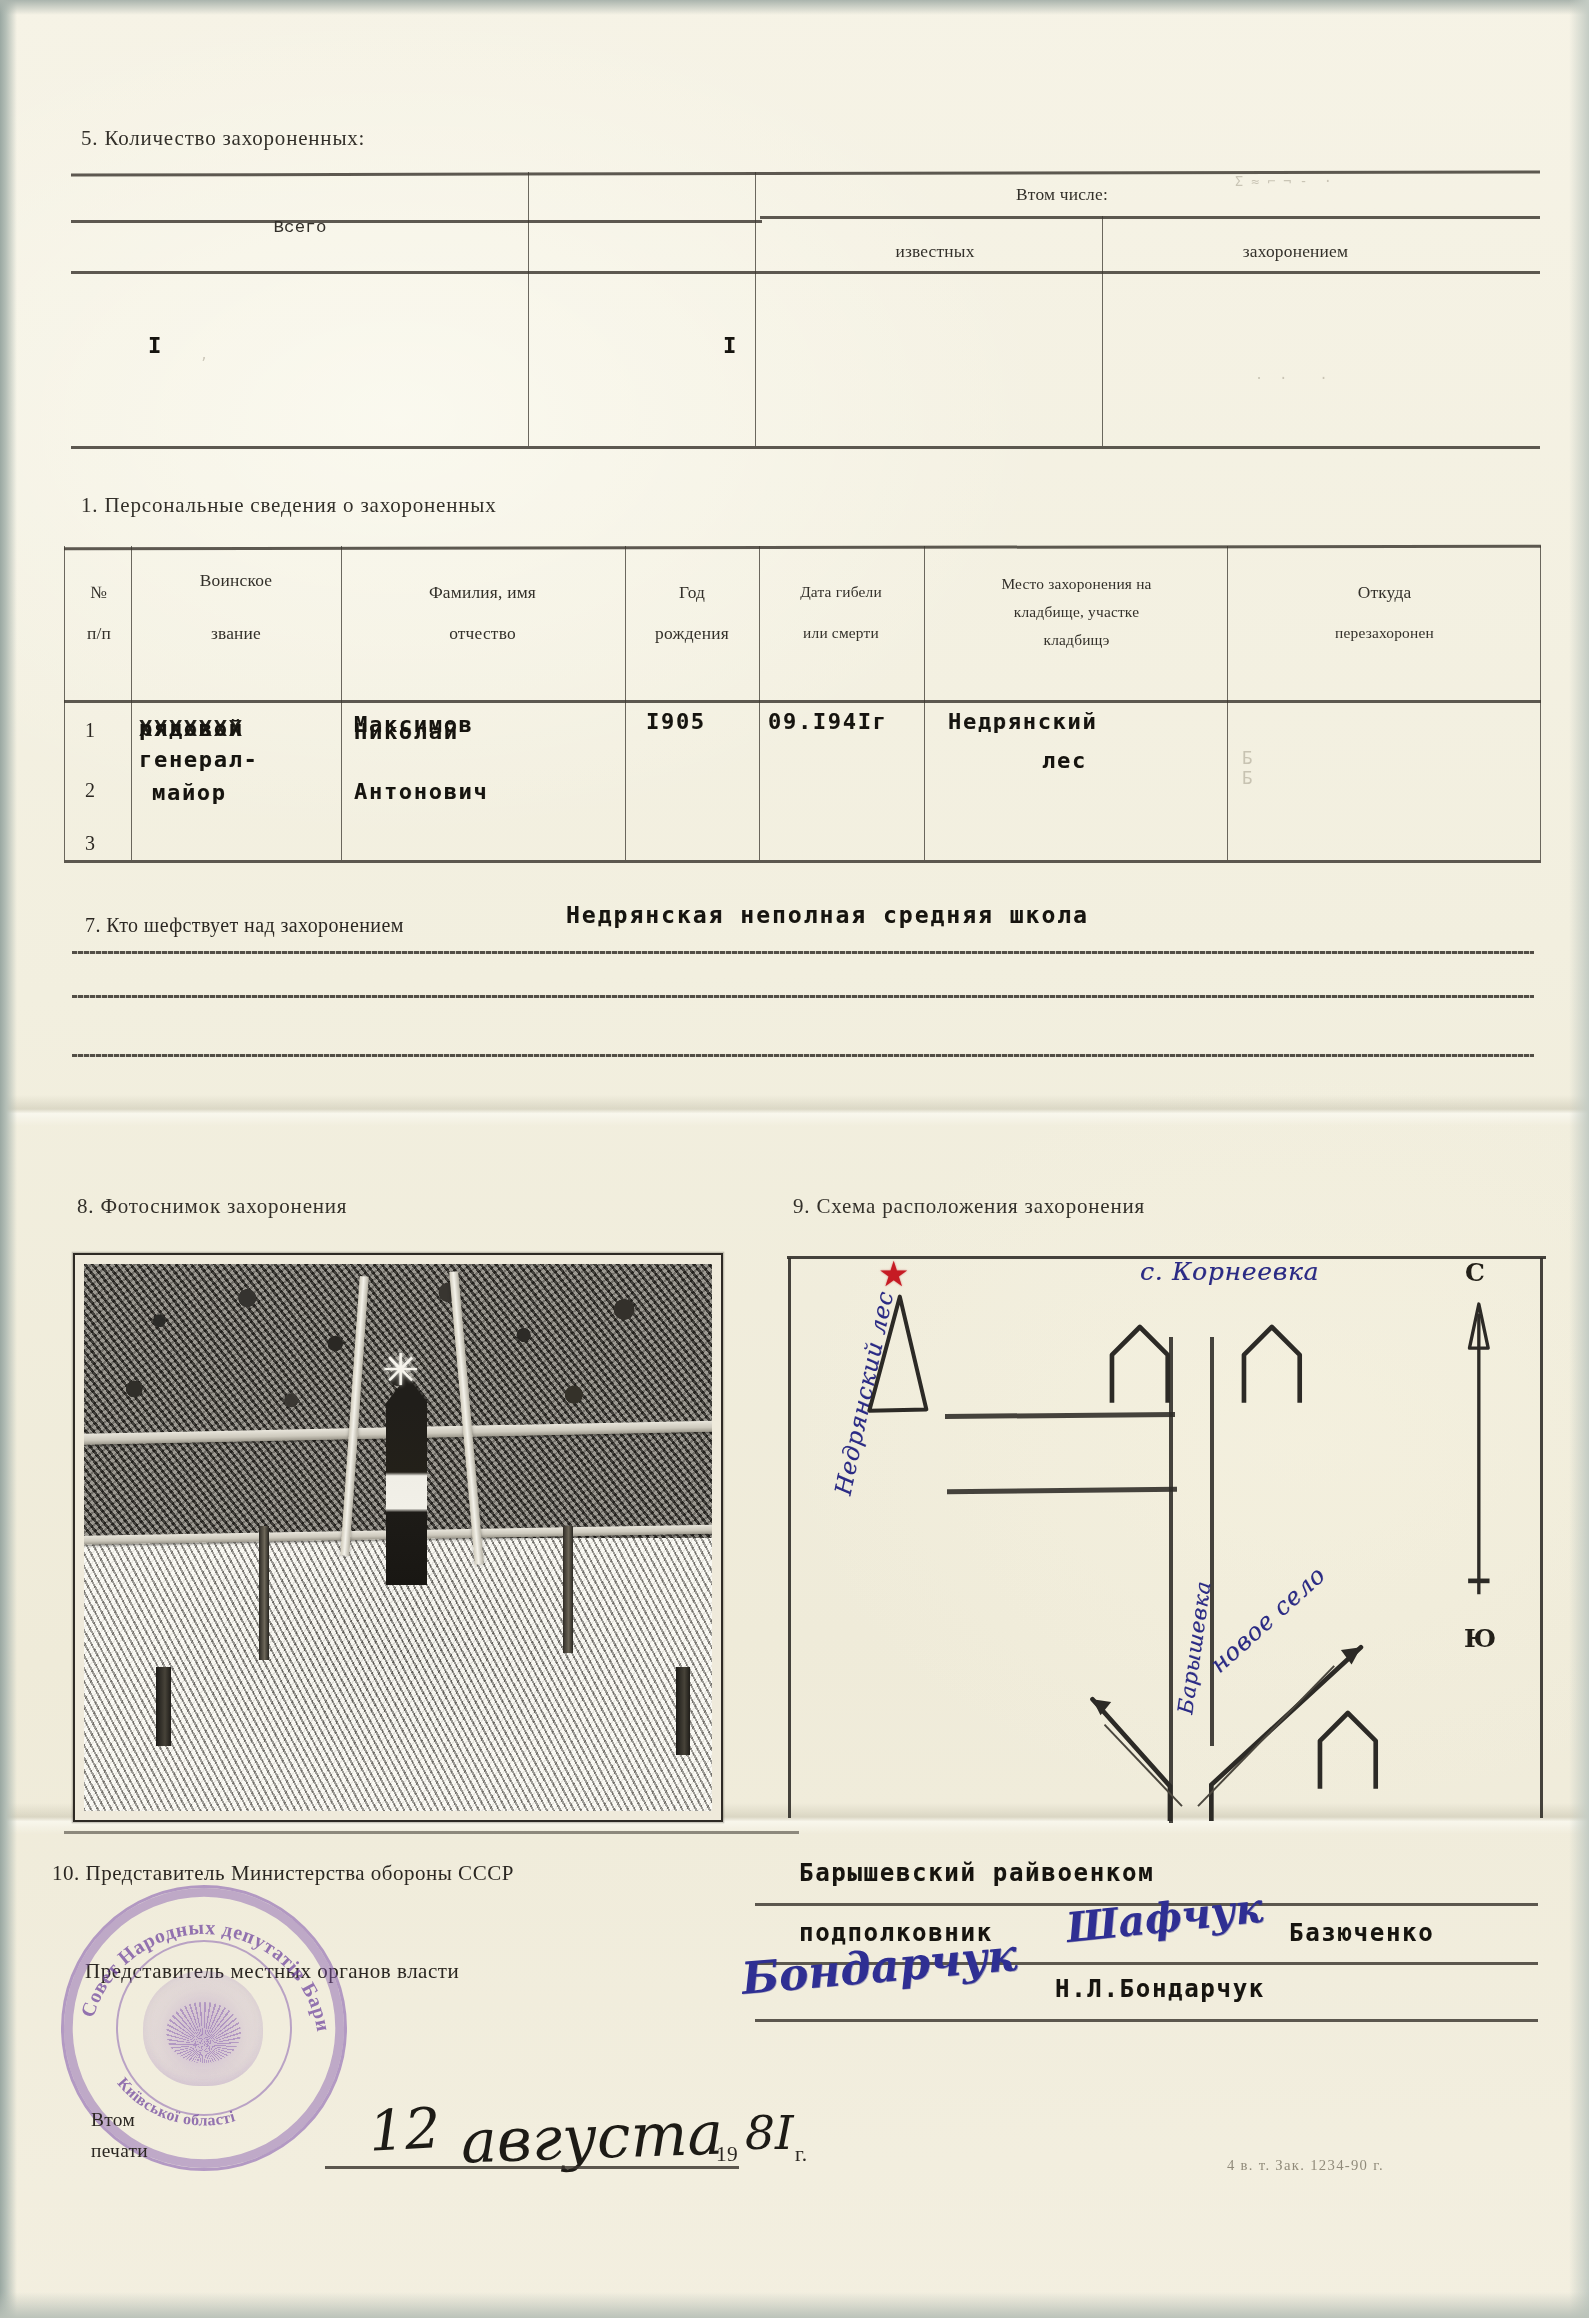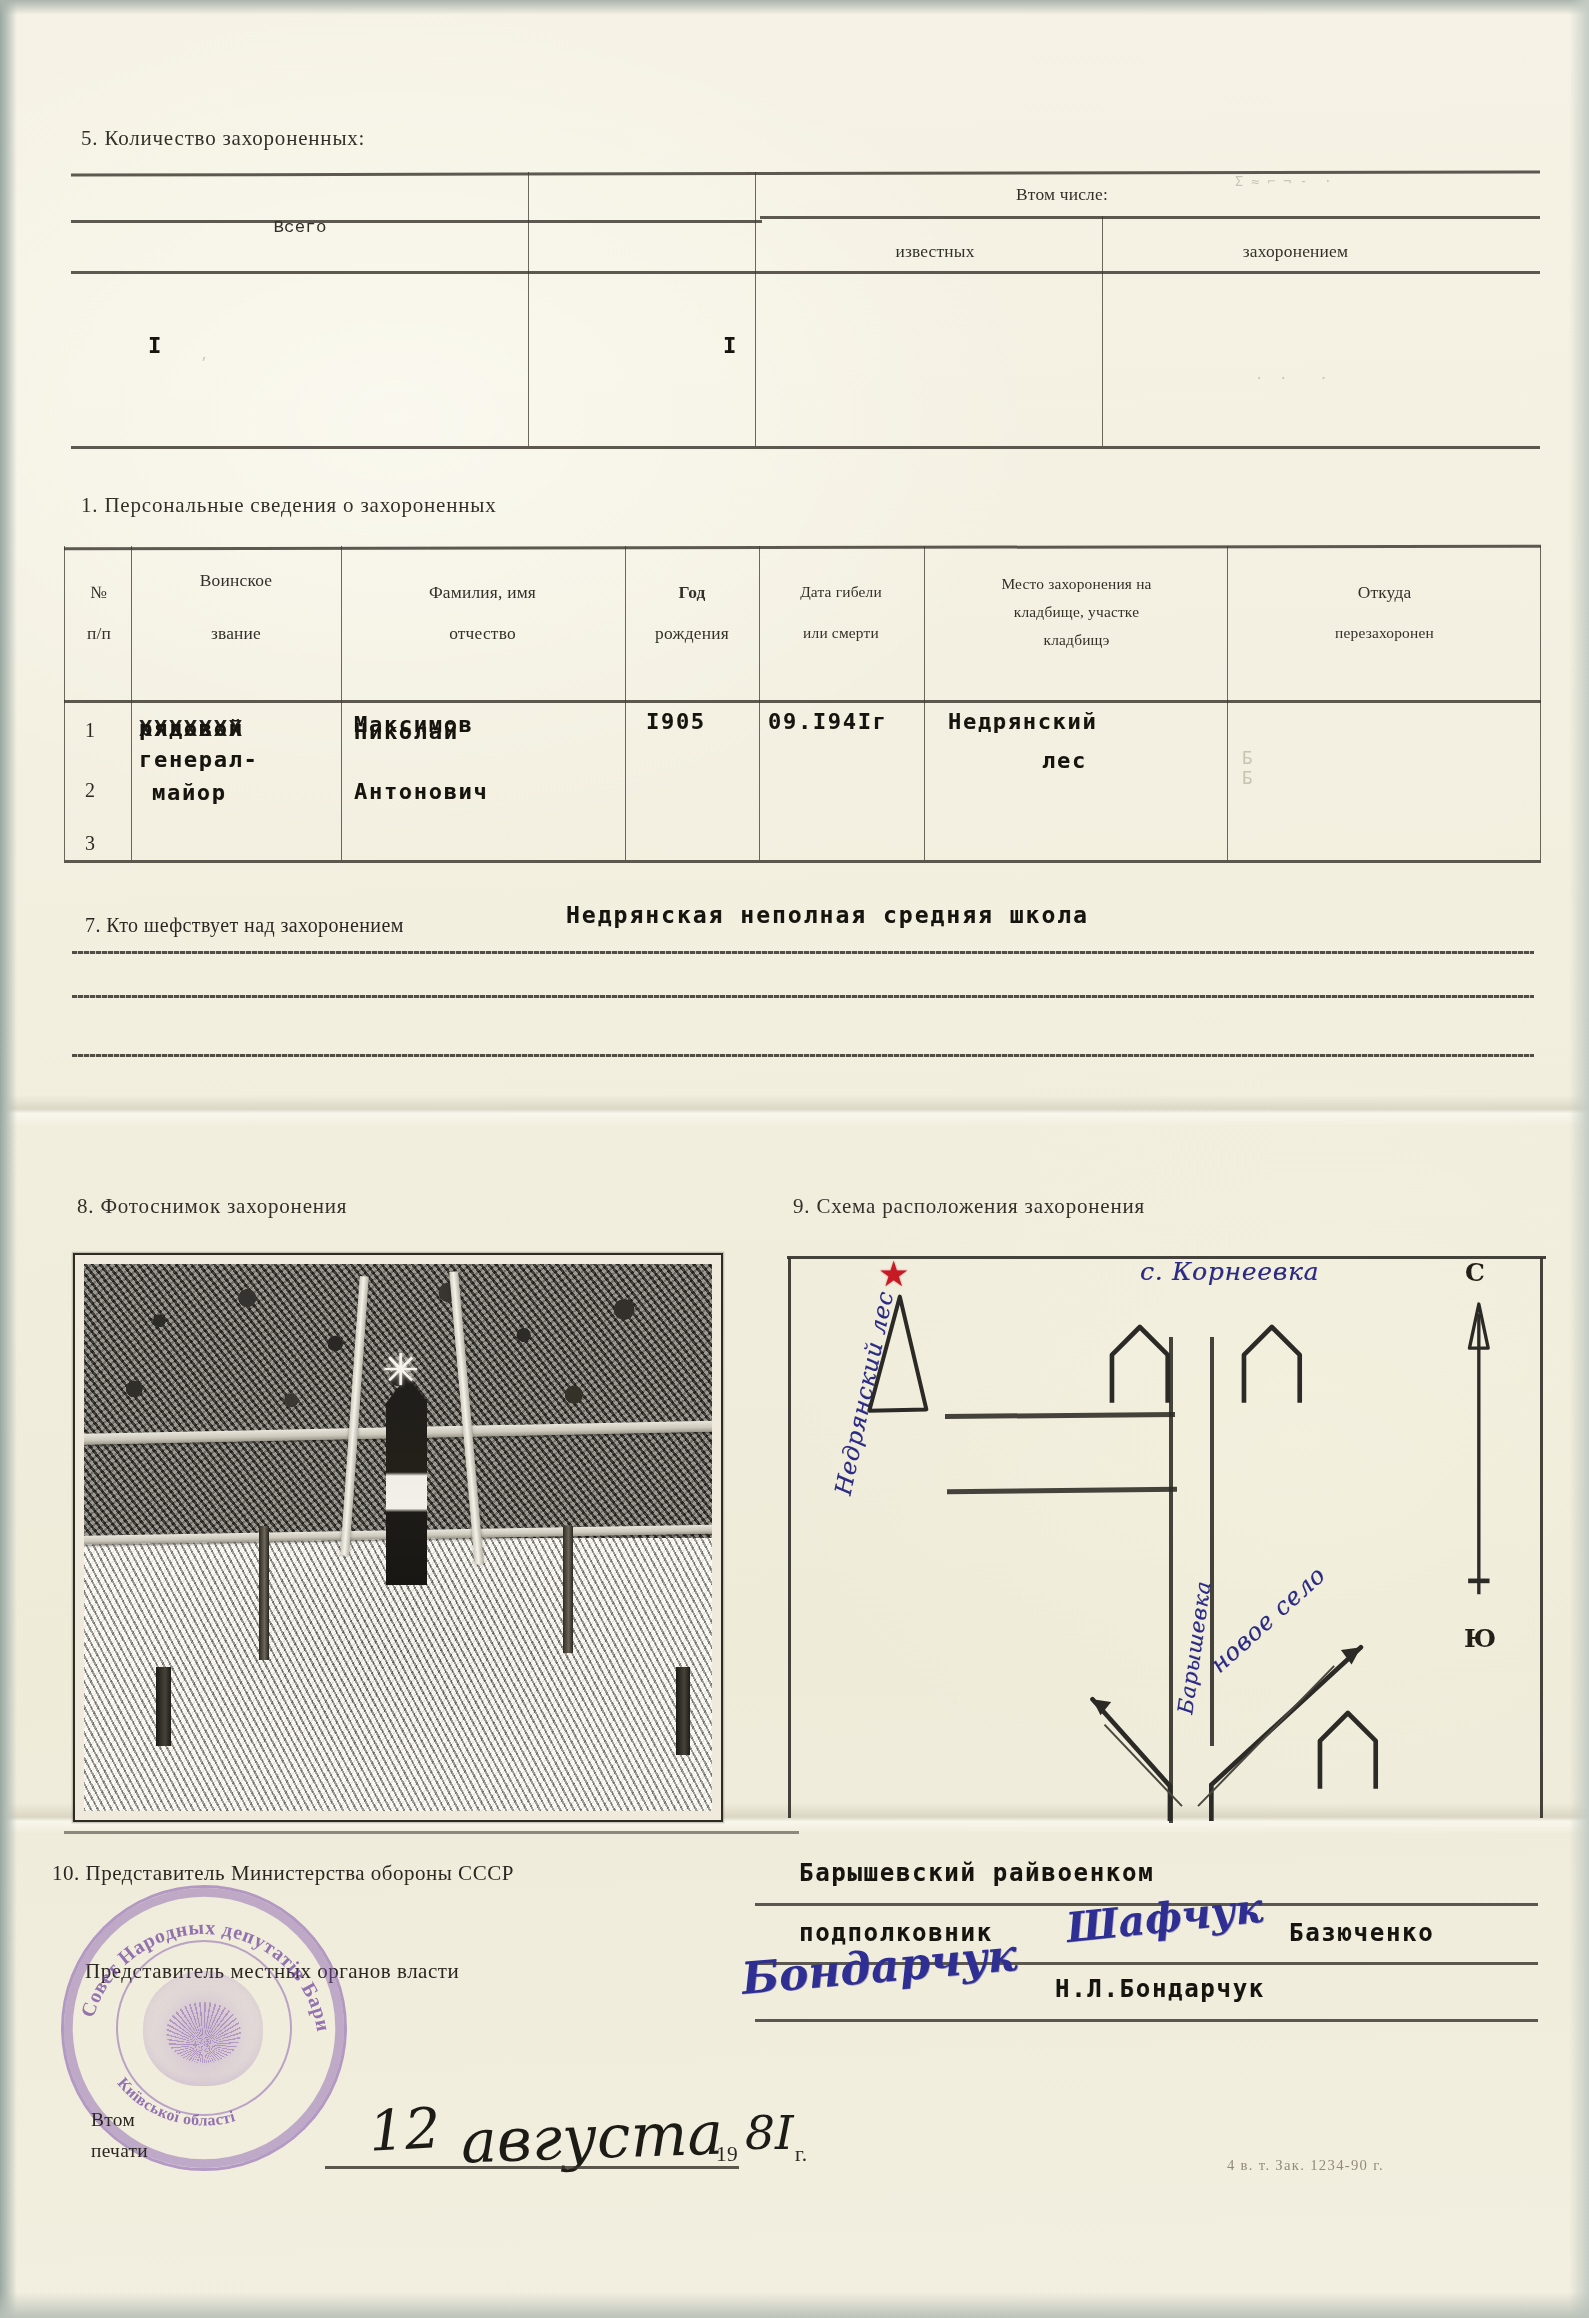--- a/index.html
+++ b/index.html
@@ -345,21 +345,21 @@
 
   <div class="lbl th" style="left:71px; top:580px; width:56px;">№</div>
   <div class="lbl th" style="left:71px; top:621px; width:56px;">п/п</div>
 
   <div class="lbl th" style="left:134px; top:568px; width:204px;">Воинское</div>
   <div class="lbl th" style="left:134px; top:621px; width:204px;">звание</div>
 
   <div class="lbl th" style="left:343px; top:580px; width:279px;">Фамилия, имя</div>
   <div class="lbl th" style="left:343px; top:621px; width:279px;">отчество</div>
 
-  <div class="lbl th" style="left:628px; top:580px; width:128px;font-weight:bold;">Год</div>
+  <div class="lbl th" style="left:628px; top:580px; width:128px;">Год</div>
   <div class="lbl th" style="left:628px; top:621px; width:128px;">рождения</div>
 
   <div class="lbl th small" style="left:761px; top:581px; width:160px;">Дата гибели</div>
   <div class="lbl th small" style="left:761px; top:622px; width:160px;">или смерти</div>
 
   <div class="lbl th small" style="left:927px; top:573px; width:299px;">Место захоронения на</div>
   <div class="lbl th small" style="left:927px; top:601px; width:299px;">кладбище, участке</div>
   <div class="lbl th small" style="left:927px; top:629px; width:299px;">кладбищэ</div>
 
   <div class="lbl th" style="left:1230px; top:580px; width:309px;">Откуда</div>

